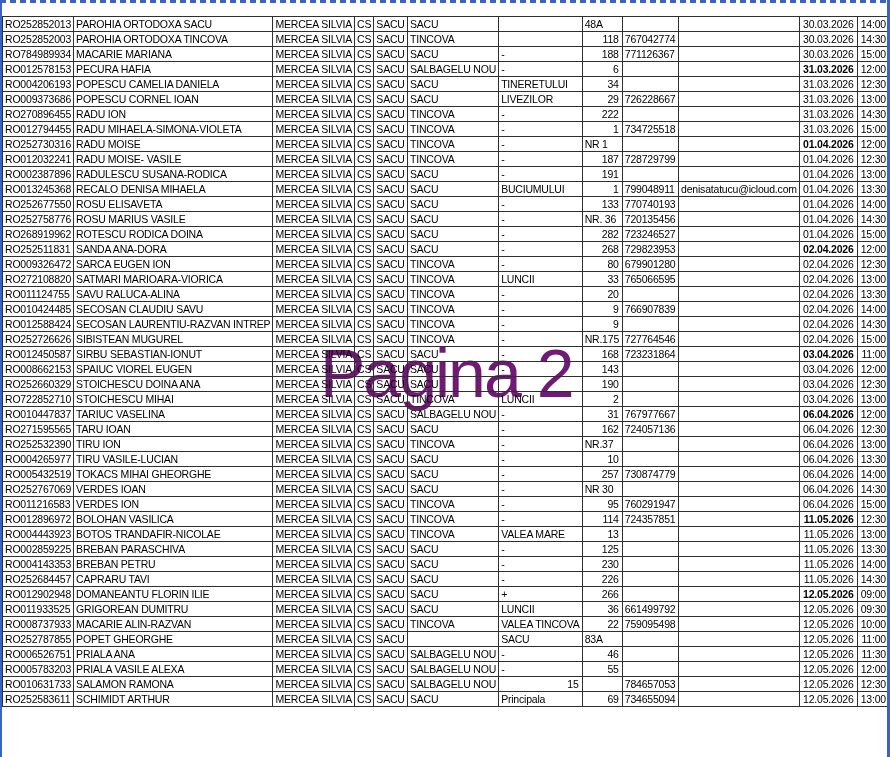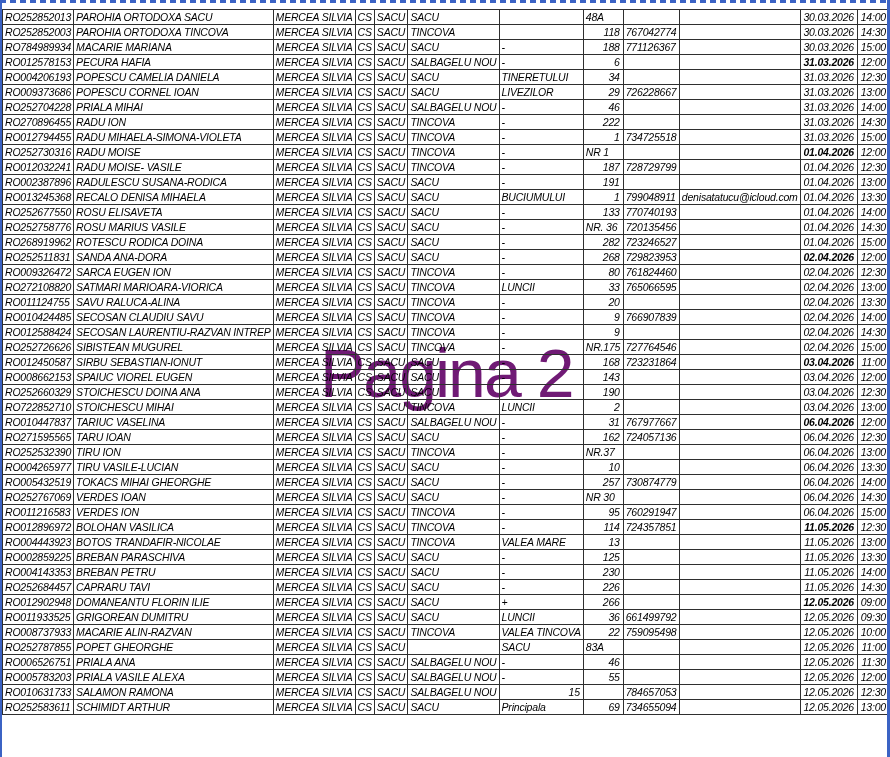--- a/index.html
+++ b/index.html
@@ -11,22 +11,22 @@
   .pb-top{top:0;left:0;width:890px;height:3px;
     background:repeating-linear-gradient(90deg,#3b63c4 0 6px,#ffffff 6px 10px);}
   .pb-left{top:0;left:0;width:2px;height:757px;background:#3b63c4;}
   .pb-right{top:0;right:0;width:3px;height:757px;background:#3b63c4;}
   .watermark{
     position:absolute;left:320px;top:338px;z-index:0;
     font-size:68px;line-height:1.05;letter-spacing:-2px;color:#701a75;
     white-space:nowrap;user-select:none;text-align:right;
   }
   table.sheet{
-    position:absolute;left:2px;top:9px;z-index:1;
-    border-collapse:collapse;table-layout:fixed;background:transparent;font-style:italic;
+    position:absolute;left:2px;top:16px;z-index:1;
+    border-collapse:collapse;table-layout:fixed;background:transparent;
   }
   table.sheet td{
     border:1px solid #2f2f2f;
     height:14px;max-height:14px;
     padding:0 2px;
     font-size:10.5px;letter-spacing:-0.2px;line-height:14px;
     color:#000;white-space:nowrap;overflow:hidden;background:transparent;
   }
   table.sheet td.r{text-align:right;padding-right:3px}
   table.sheet td.b{font-weight:bold}
@@ -134,34 +134,20 @@
         <td>SACU</td>
         <td>SACU</td>
         <td>LIVEZILOR</td>
         <td class="r">29</td>
         <td>726228667</td>
         <td></td>
         <td class="r">31.03.2026</td>
         <td class="r">13:00</td>
       </tr>
       <tr>
-        <td>RO252704228</td>
-        <td>PRIALA MIHAI</td>
-        <td>MERCEA SILVIA</td>
-        <td>CS</td>
-        <td>SACU</td>
-        <td>SALBAGELU NOU</td>
-        <td>-</td>
-        <td class="r">46</td>
-        <td></td>
-        <td></td>
-        <td class="r">31.03.2026</td>
-        <td class="r">14:00</td>
-      </tr>
-      <tr>
         <td>RO270896455</td>
         <td>RADU ION</td>
         <td>MERCEA SILVIA</td>
         <td>CS</td>
         <td>SACU</td>
         <td>TINCOVA</td>
         <td>-</td>
         <td class="r">222</td>
         <td></td>
         <td></td>
@@ -296,21 +282,21 @@
       </tr>
       <tr>
         <td>RO009326472</td>
         <td>SARCA EUGEN ION</td>
         <td>MERCEA SILVIA</td>
         <td>CS</td>
         <td>SACU</td>
         <td>TINCOVA</td>
         <td>-</td>
         <td class="r">80</td>
-        <td>761824460</td>
+        <td>679901280</td>
         <td></td>
         <td class="r">02.04.2026</td>
         <td class="r">12:30</td>
       </tr>
       <tr>
         <td>RO272108820</td>
         <td>SATMARI MARIOARA-VIORICA</td>
         <td>MERCEA SILVIA</td>
         <td>CS</td>
         <td>SACU</td>

